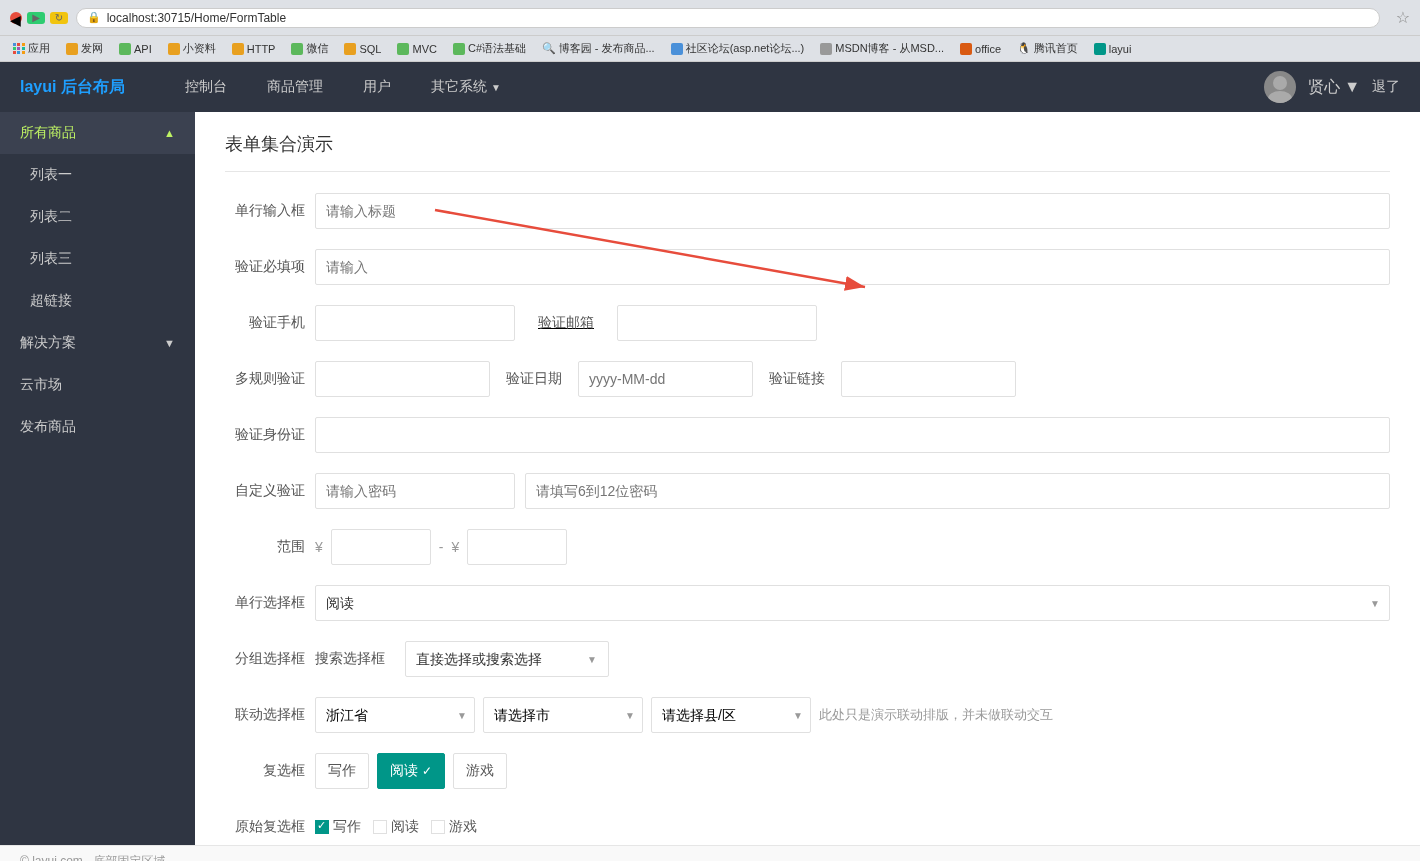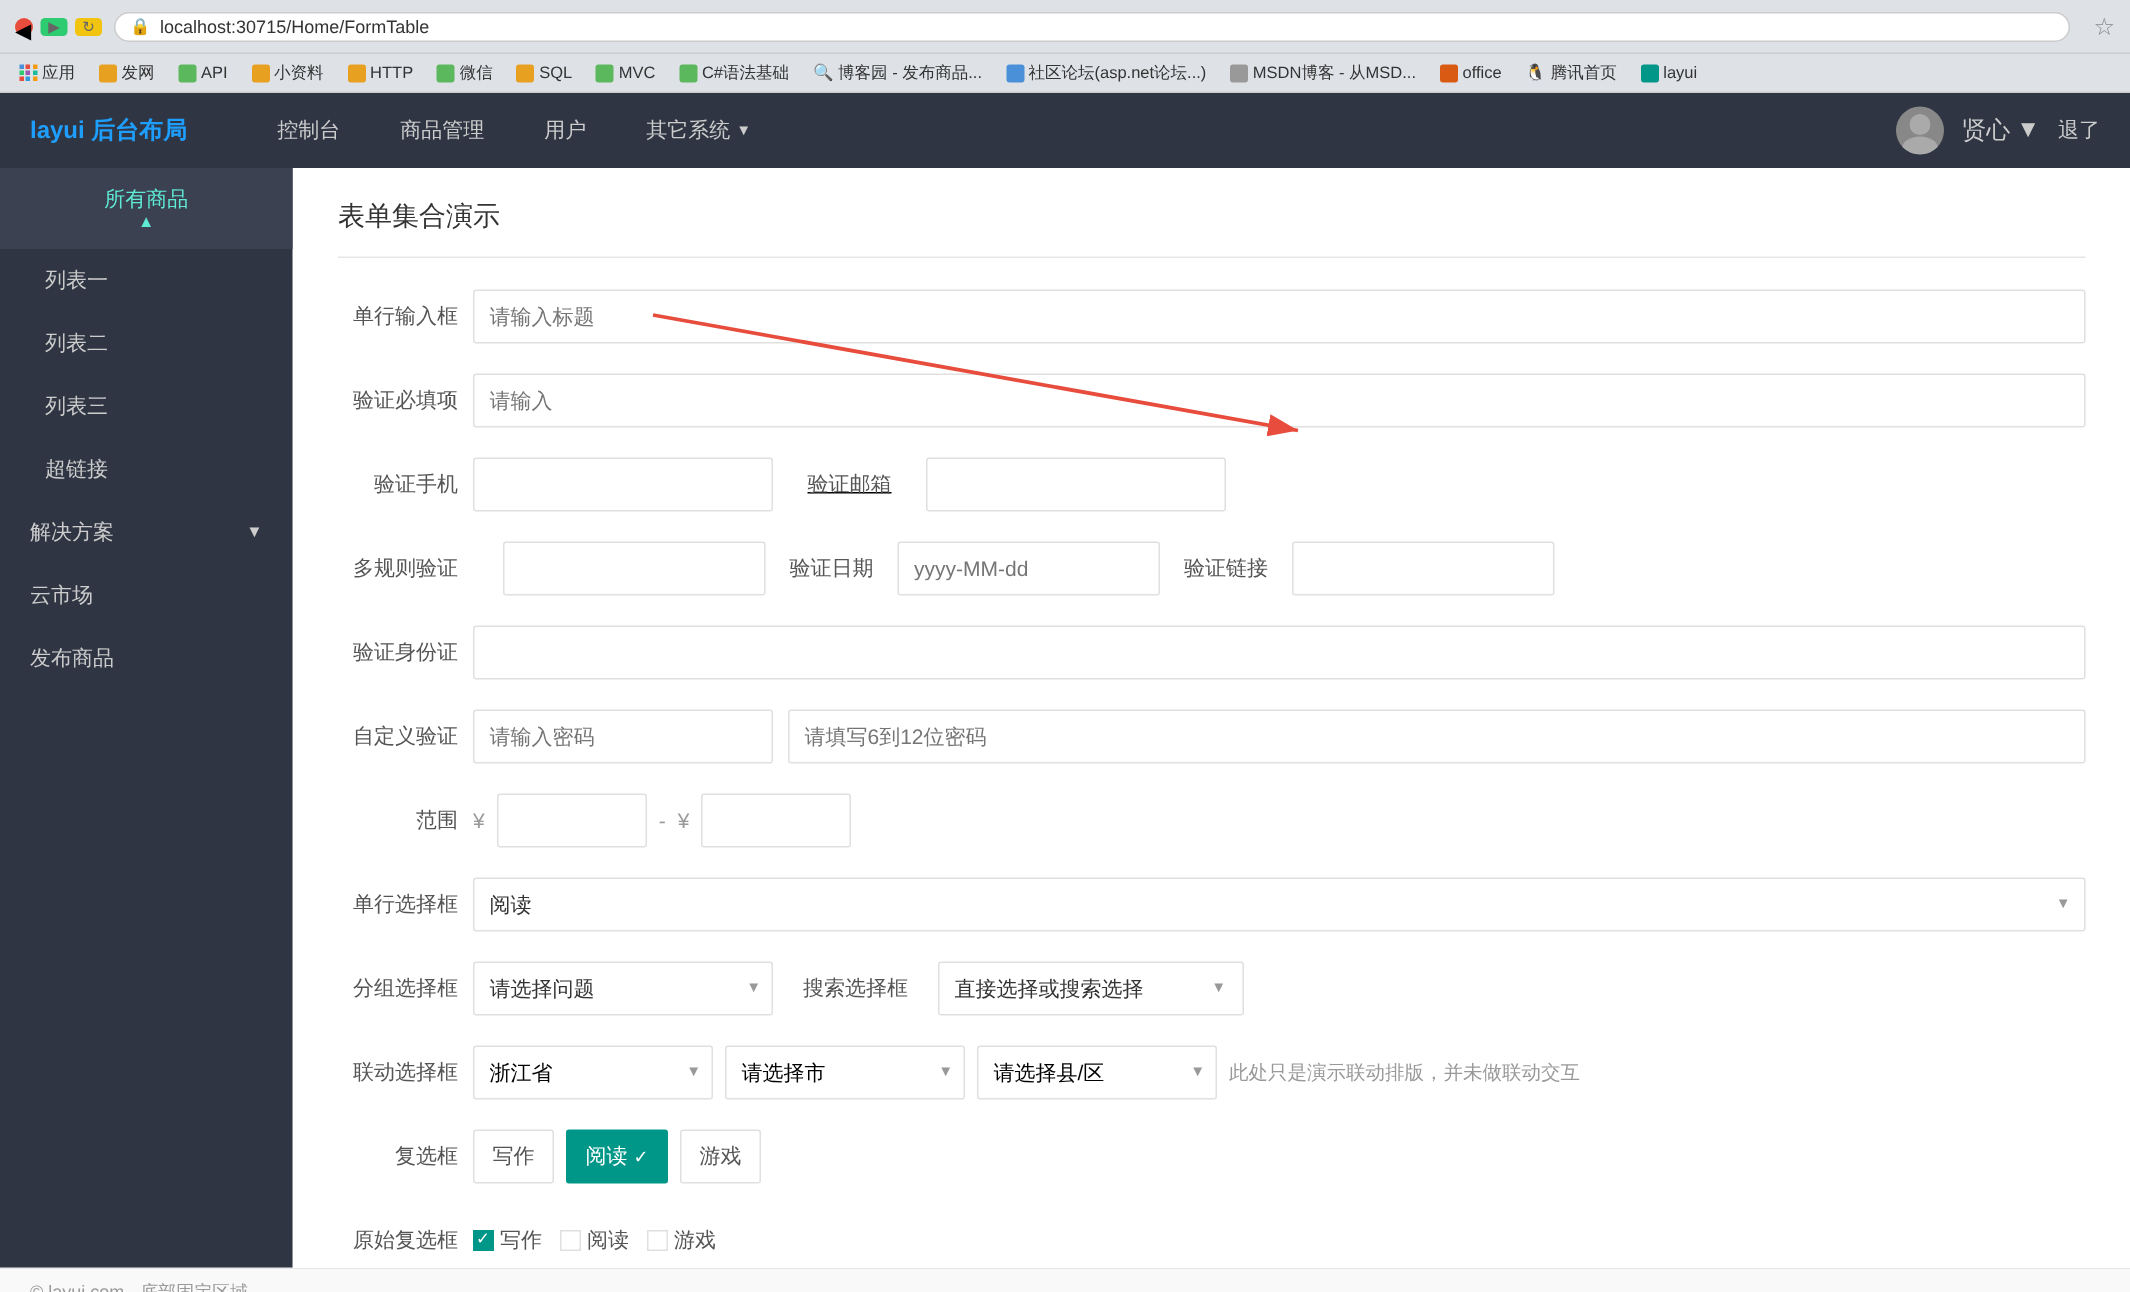--- a/index.html
+++ b/index.html
@@ -122,21 +122,21 @@
     }
     .sidebar-item {
       padding: 12px 20px;
       cursor: pointer;
       display: flex;
       align-items: center;
       justify-content: space-between;
       font-size: 14px;
       color: #ccc;
     }
-    .sidebar-item.active { background: #3b4150; color: #5eead4; flex-direction: column; }
+    .sidebar-item.active { background: #3b4150; color: #bef264; }
     .sidebar-arrow { font-size: 11px; }
 
     
     .main-content {
       flex: 1;
       background: white;
       overflow-y: auto;
       padding: 20px 30px;
     }
 
@@ -568,21 +568,21 @@
         <div class="form-label">验证手机</div>
         <div class="form-field" style="gap:23px;text-decoration:underline;">
           <input type="text" class="form-input" style="width: 200px;">
           <span class="form-col-label">验证邮箱</span>
           <input type="text" class="form-input" style="width: 200px;">
         </div>
       </div>
 
       <div class="form-item">
         <div class="form-label">多规则验证</div>
-        <div class="form-field" style="gap:16px;margin-left:20px;">
+        <div class="form-field" style="gap:16px;">
           <input type="text" class="form-input" style="width: 175px;">
           <span class="form-col-label">验证日期</span>
           <input type="text" class="form-input" style="width: 175px;" placeholder="yyyy-MM-dd">
           <span class="form-col-label">验证链接</span>
           <input type="text" class="form-input" style="width: 175px;">
         </div>
       </div>
 
       <div class="form-item">
         <div class="form-label">验证身份证</div>
@@ -621,25 +621,20 @@
               <option value="write">写作</option>
               <option value="game">游戏</option>
             </select>
           </div>
         </div>
       </div>
 
       <div class="form-item">
         <div class="form-label">分组选择框</div>
         <div class="form-field" style="gap:20px;">
-          <div class="select-wrapper" style="width:200px;">
-            <select class="form-select" style="width:200px;">
-              <option value="">请选择问题</option>
-            </select>
-          </div>
           <span class="form-col-label">搜索选择框</span>
           <div class="select-wrapper" style="width:200px;">
             <select class="form-select" style="width:204px;">
               <option value="">直接选择或搜索选择</option>
             </select>
           </div>
         </div>
       </div>
 
       <div class="form-item">

